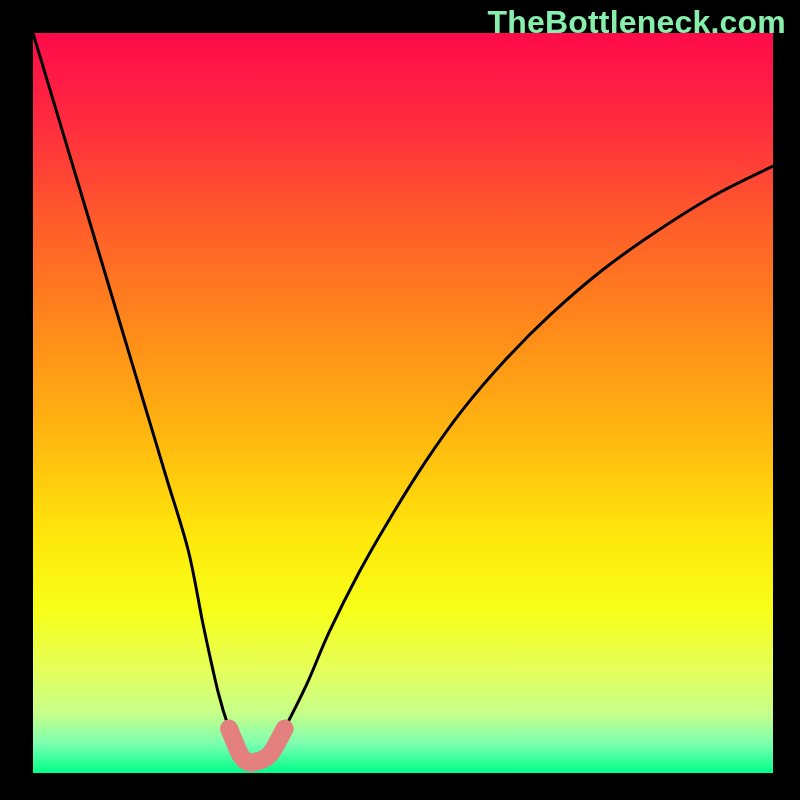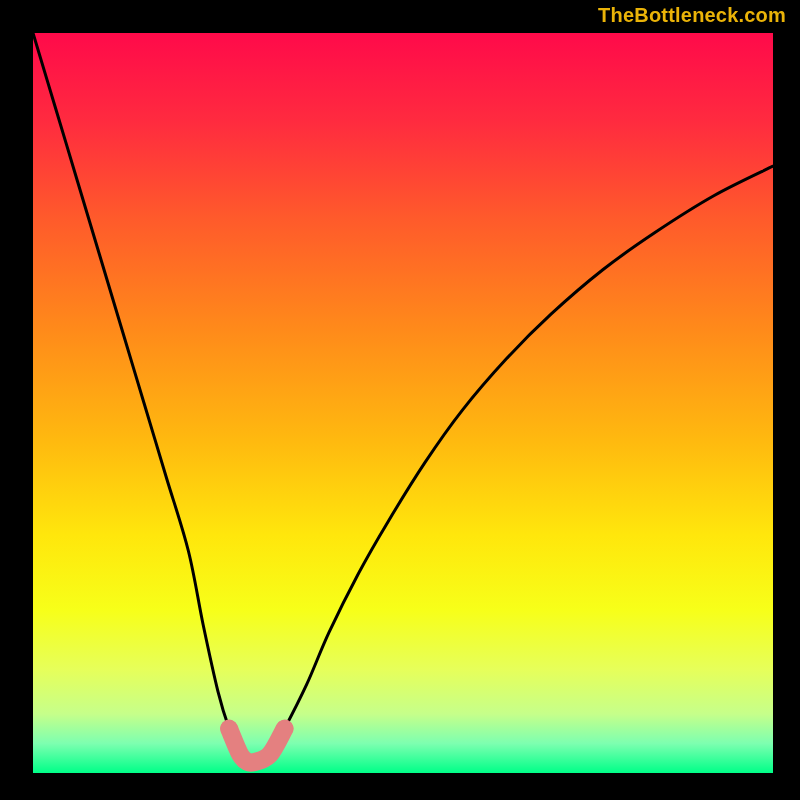--- a/index.html
+++ b/index.html
@@ -16,23 +16,23 @@
     top: 0;
     width: 800px;
     height: 800px;
     background: #000;
   }
   .watermark {
     position: absolute;
     top: 4px;
     right: 14px;
     font-family: Arial, Helvetica, sans-serif;
-    font-size: 20px;
+    font-size: 32px;
     font-weight: 600;
-    color: #eab308;
+    color: #86efac;
     letter-spacing: 0.2px;
   }
   svg.plot {
     position: absolute;
     left: 33px;
     top: 33px;
     width: 740px;
     height: 740px;
     display: block;
   }

